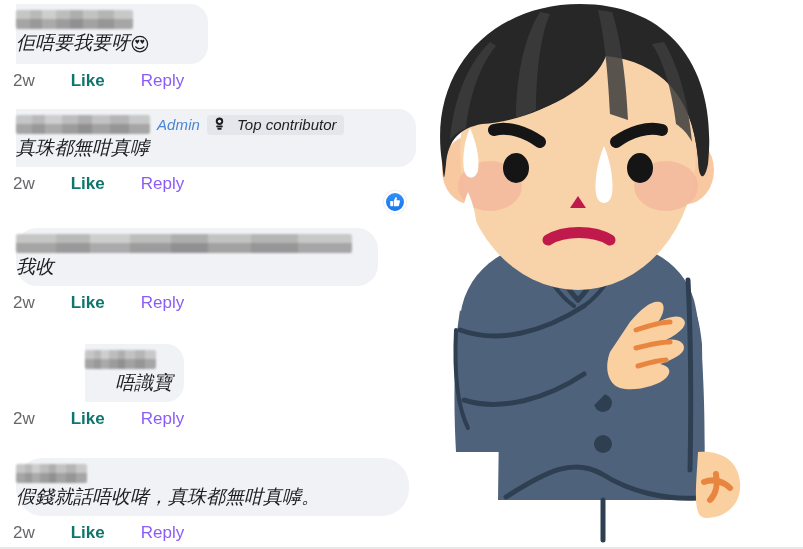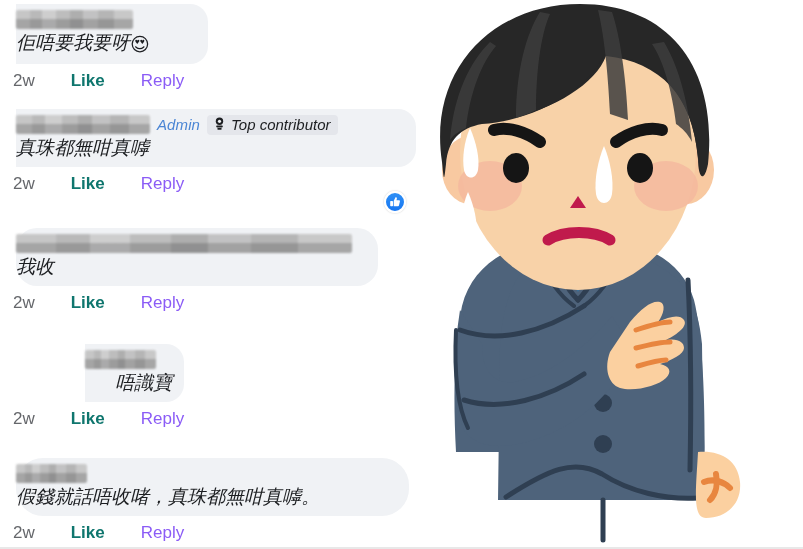--- a/index.html
+++ b/index.html
@@ -87,21 +87,21 @@
   .admin-tag {
     color: #4a85d4;
     font-size: 15px;
     letter-spacing: 0.1px;
     white-space: nowrap;
   }
 
   .top-contrib {
     display: inline-flex;
     align-items: center;
-    gap: 5px;
+    gap: 11px;
     background: #e4e6eb;
     border-radius: 4px;
     padding: 2px 7px 3px 6px;
     font-size: 15px;
     color: #1c1e21;
     white-space: nowrap;
     line-height: 1;
   }
   .top-contrib svg { display: block; }
 

